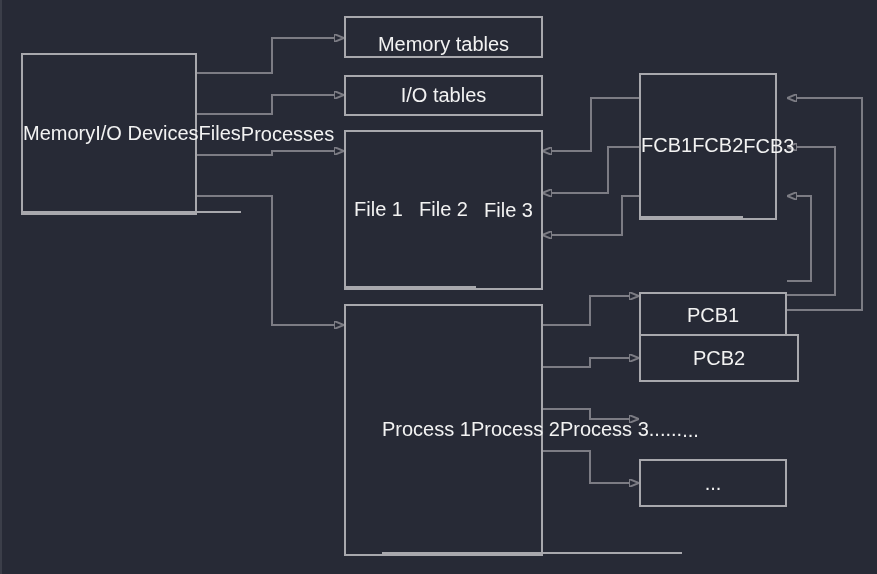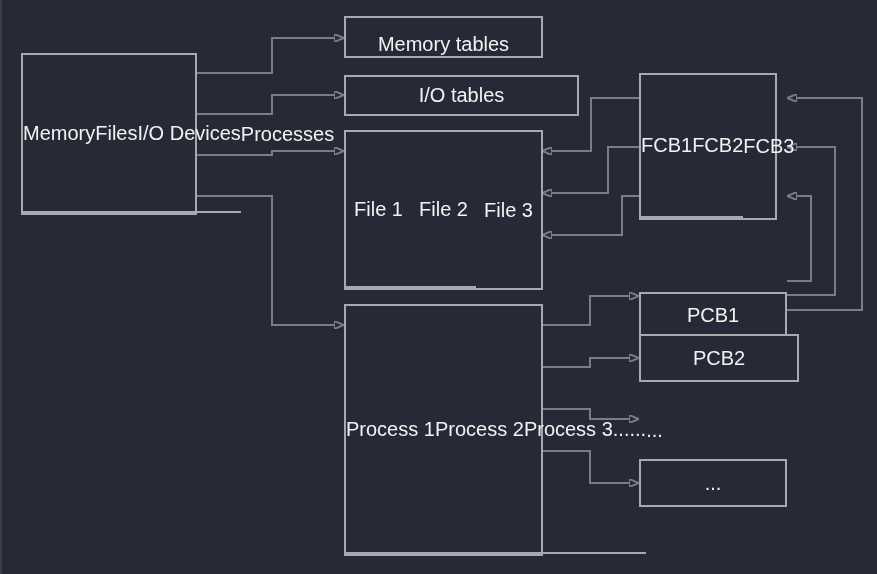--- a/index.html
+++ b/index.html
@@ -71,51 +71,51 @@
     <path d="M787,281 H811 V196 H797" marker-end="url(#arr)"></path>
     <path d="M787,295 H835 V147 H797" marker-end="url(#arr)"></path>
     <path d="M787,310 H862 V98 H797" marker-end="url(#arr)"></path>
   </svg>
 
   <div class="tbl" style="left:21px;top:53px;width:176px;height:162px;">
     <div class="row">
       <span class="lbl">Memory</span>
     </div>
     <div class="row">
-      <span class="lbl">Files</span>
+      <span class="lbl">I/O Devices</span>
     </div>
     <div class="row">
-      <span class="lbl">I/O Devices</span>
+      <span class="lbl">Files</span>
     </div>
     <div class="row">
       <span class="lbl">Processes</span>
     </div>
   </div>
 
   <div class="box" style="left:344px;top:16px;width:199px;height:42px;align-items:flex-end;">
     <span class="lbl">Memory tables</span>
   </div>
 
-  <div class="box" style="left:344px;top:75px;width:235px;height:41px;">
+  <div class="box" style="left:344px;top:75px;width:199px;height:41px;">
     <span class="lbl">I/O tables</span>
   </div>
 
   <div class="tbl" style="left:344px;top:130px;width:199px;height:160px;">
     <div class="row">
       <span class="lbl">File 1</span>
     </div>
     <div class="row">
       <span class="lbl">File 2</span>
     </div>
     <div class="row">
       <span class="lbl">File 3</span>
     </div>
   </div>
 
-  <div class="tbl" style="left:344px;top:304px;width:199px;height:252px;">
+  <div class="tbl" style="left:344px;top:304px;width:199px;height:252px;padding-left:36px;">
     <div class="row">
       <span class="lbl">Process 1</span>
     </div>
     <div class="row">
       <span class="lbl">Process 2</span>
     </div>
     <div class="row">
       <span class="lbl">Process 3</span>
     </div>
     <div class="row">

